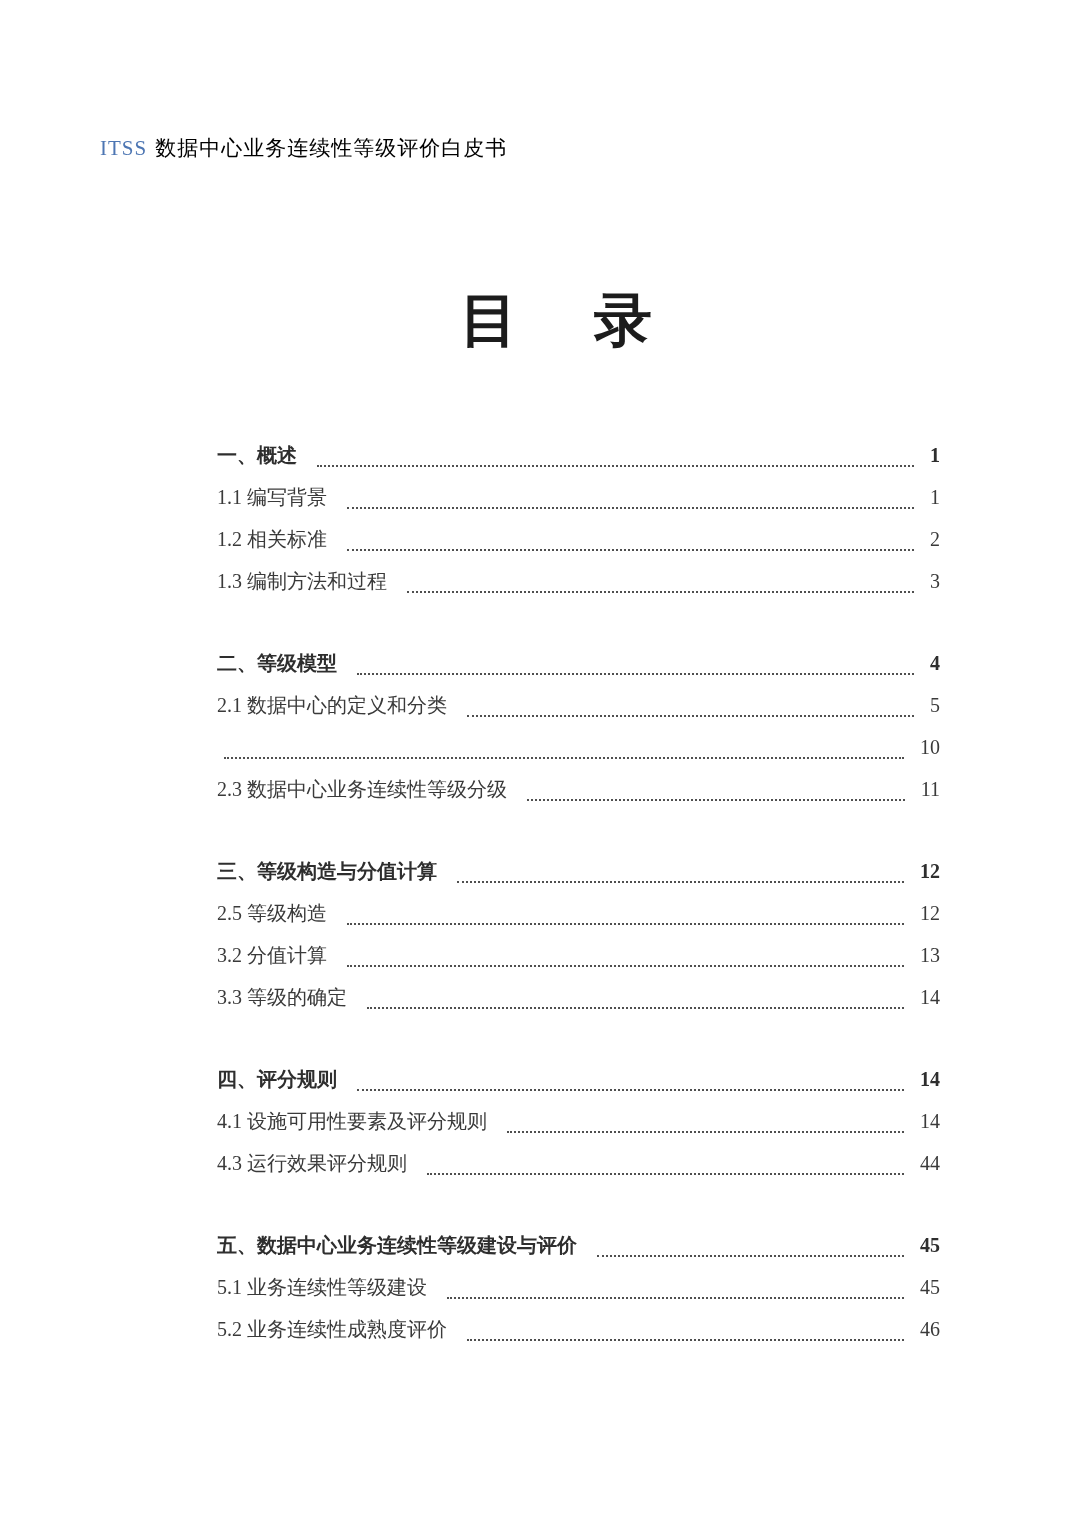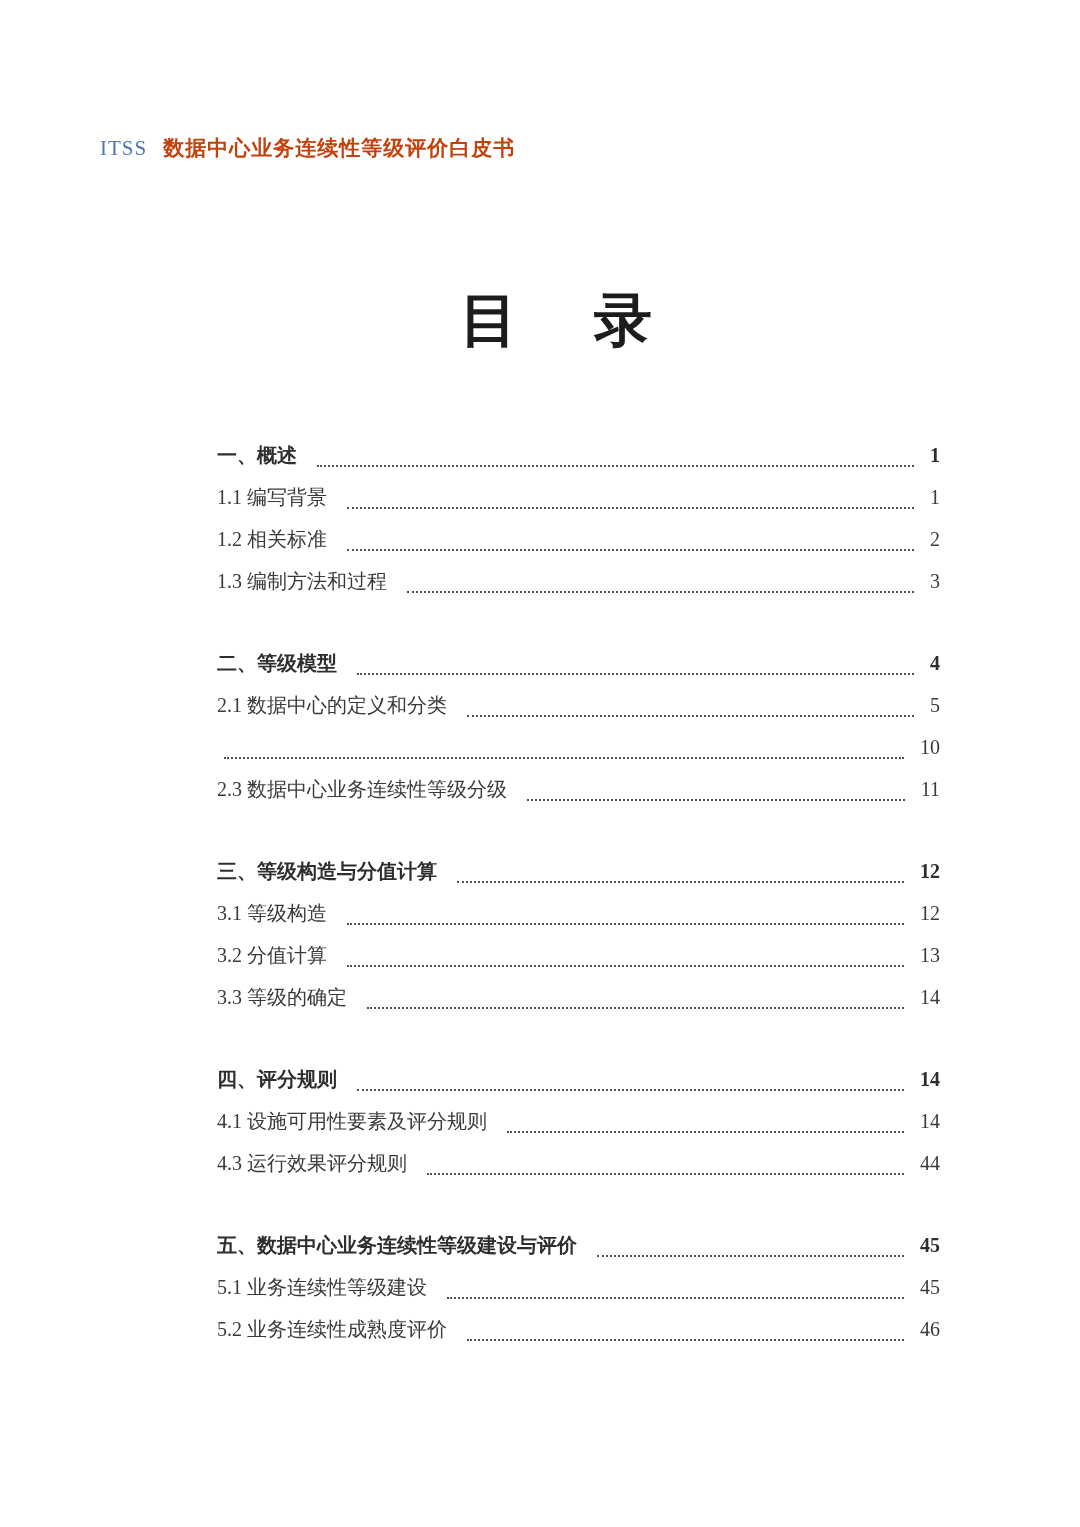--- a/index.html
+++ b/index.html
@@ -16,22 +16,22 @@
   }
   
   .running-header {
     position: absolute;
     left: 100px;
     top: 134px;
     font-size: 21px;
     letter-spacing: 1px;
     white-space: nowrap;
   }
-  .brand { color: #4d76b3; margin-right: 16px; }
-  .header-title { color: #c2410c; font-weight: bold; }
+  .brand { color: #4d76b3; margin-right: 8px; }
+  .header-title { color: #000000; }
 
   
   .doc-title {
     position: absolute;
     top: 288px;
     left: 16px;
     width: 100%;
     text-align: center;
     font-size: 58px;
     font-weight: bold;
@@ -129,21 +129,21 @@
           <span class="toc-page">11</span>
         </div>
       </div>
       <div class="toc-section">
         <div class="toc-row heading">
           <span class="toc-label">三、等级构造与分值计算</span>
           <span class="toc-leader"></span>
           <span class="toc-page">12</span>
         </div>
         <div class="toc-row">
-          <span class="toc-label">3.1 等级构造</span>
+          <span class="toc-label">2.5 等级构造</span>
           <span class="toc-leader"></span>
           <span class="toc-page">12</span>
         </div>
         <div class="toc-row">
           <span class="toc-label">3.2 分值计算</span>
           <span class="toc-leader"></span>
           <span class="toc-page">13</span>
         </div>
         <div class="toc-row">
           <span class="toc-label">3.3 等级的确定</span>

